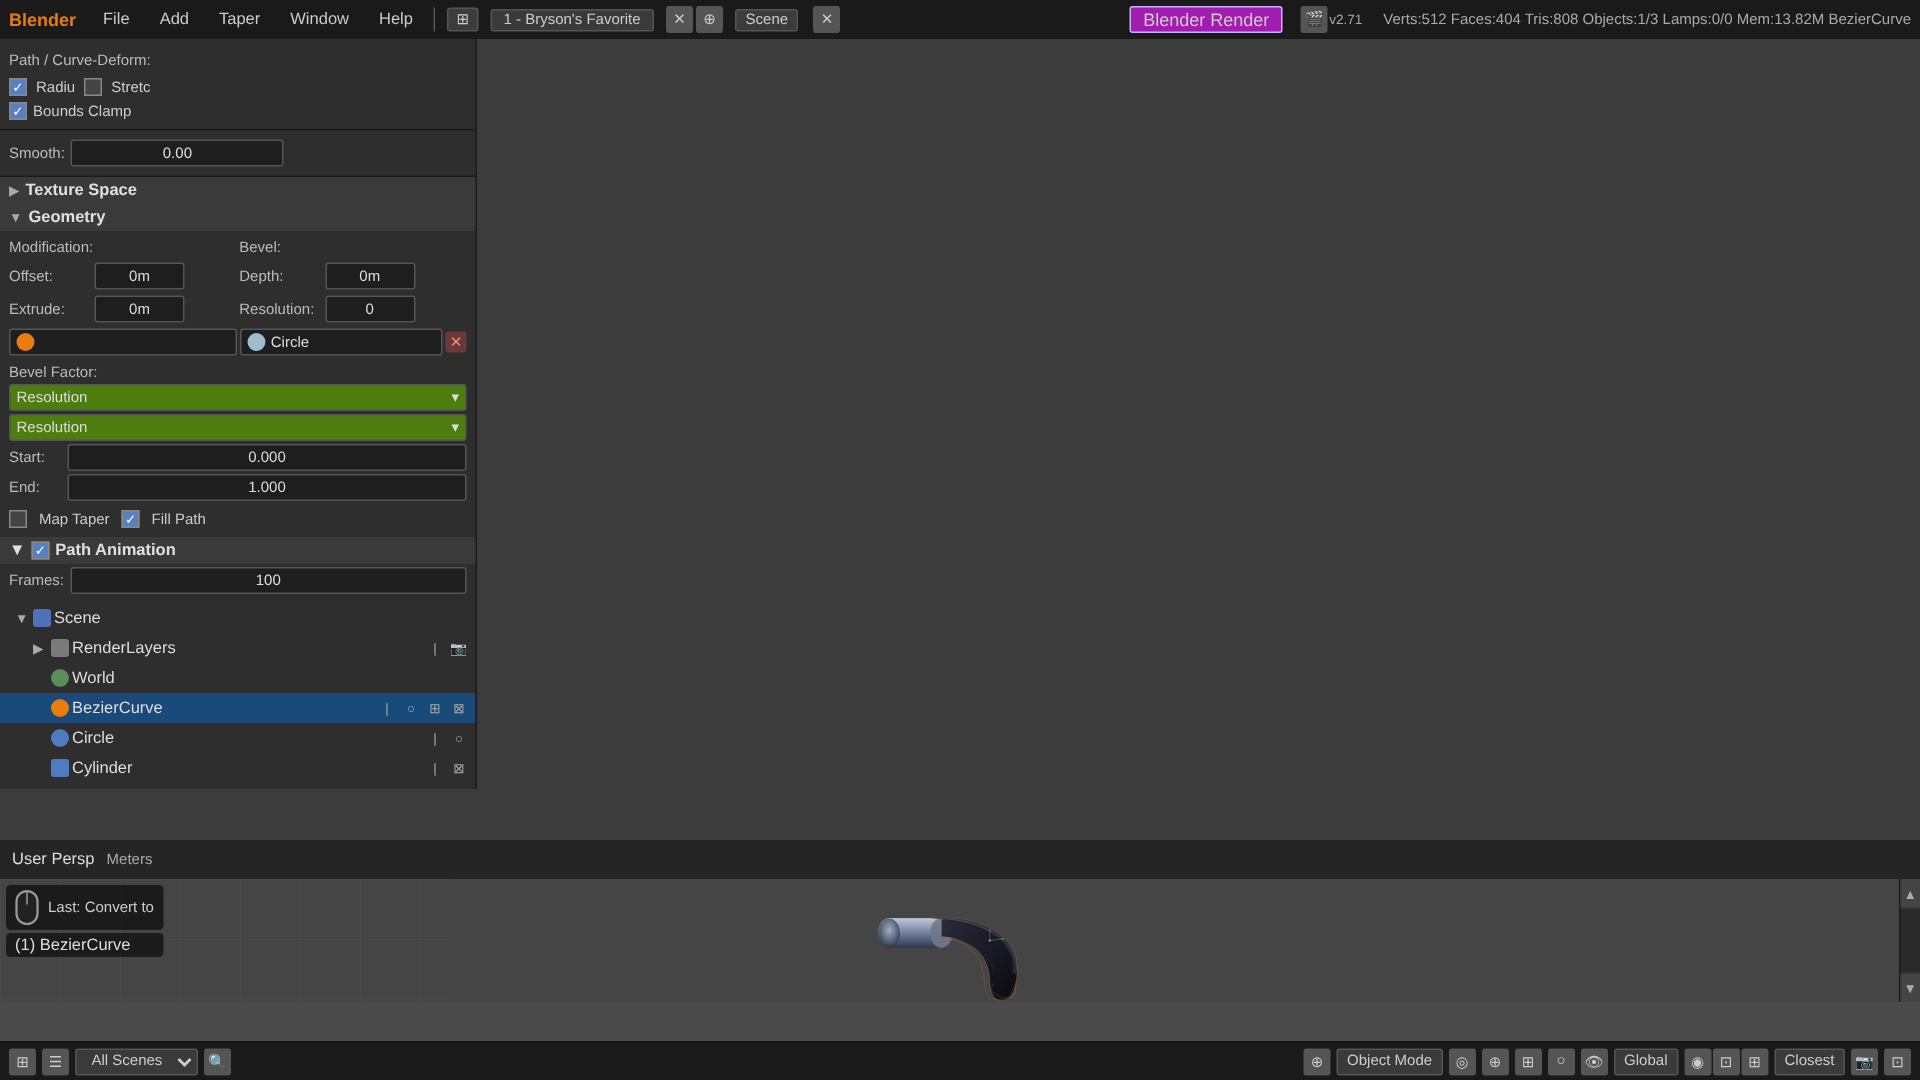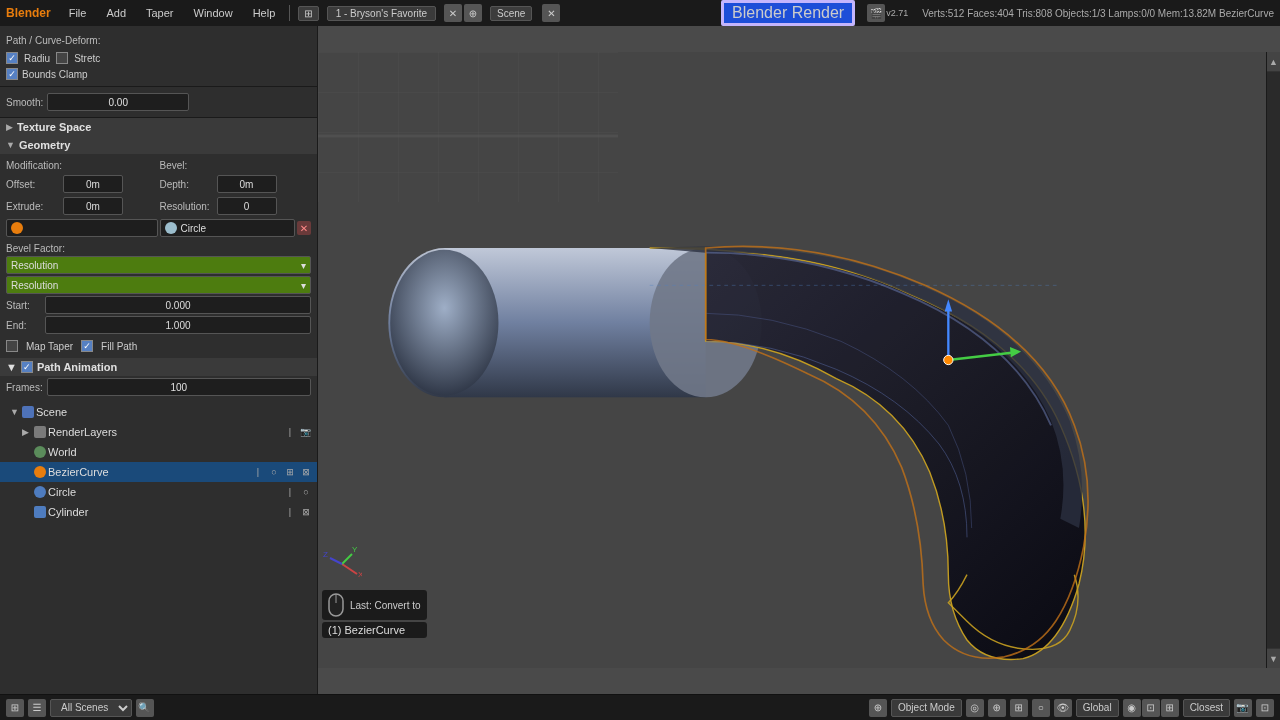--- a/index.html
+++ b/index.html
@@ -49,25 +49,25 @@
     }
     .scene-selector {
       background: #3c3c3c;
       border: 1px solid #555;
       color: #ccc;
       padding: 1px 6px;
       font-size: 10px;
       border-radius: 2px;
     }
     .render-engine {
-      background: #1d4ed8;
-      border: 3px solid #c4b5fd;
+      background: #a21caf;
+      border: 1px solid #c4b5fd;
       color: #ccc;
       padding: 1px 8px;
-      font-size: 16px;
+      font-size: 12px;
       border-radius: 2px;
       margin-left: auto;
     }
     .top-bar-stats {
       color: #aaa;
       font-size: 10px;
       margin-left: 8px;
     }
     .icon-btn {
       width: 18px; height: 18px;
@@ -76,22 +76,23 @@
       display: flex; align-items: center; justify-content: center;
       font-size: 10px;
       cursor: pointer;
       color: #ccc;
     }
 
     
     .main-area {
       flex: 1;
       display: flex;
-      flex-direction: row;
+      flex-direction: column;
       overflow: hidden;
+      gap: 34px;
     }
 
     
     .side-panel {
       width: 318px;
       background: #2e2e2e;
       display: flex;
       flex-direction: column;
       overflow-y: auto;
       flex-shrink: 0;
@@ -674,20 +675,24 @@
         <div class="tree-actions">
           <span class="tree-vis-btn">|</span>
           <span class="tree-vis-btn">⊠</span>
         </div>
       </div>
     </div>
   </div>
 
   <div class="viewport">
 
+    <div class="viewport-header">
+      <span class="view-label">User Persp</span>
+      <span class="view-unit">Meters</span>
+    </div>
 
     <div class="viewport-3d">
 
       <svg class="grid-canvas" xmlns="http://www.w3.org/2000/svg">
         <defs>
           <pattern id="grid" width="40" height="40" patternUnits="userSpaceOnUse">
             <path d="M 40 0 L 0 0 0 40" fill="none" stroke="#525252" stroke-width="0.5"></path>
           </pattern>
         </defs>
         <rect width="100%" height="100%" fill="url(#grid)"></rect>

